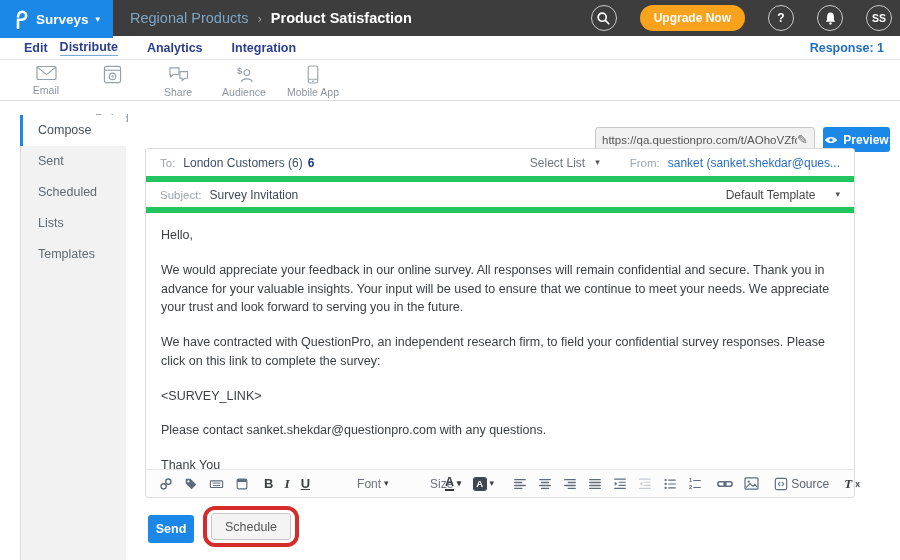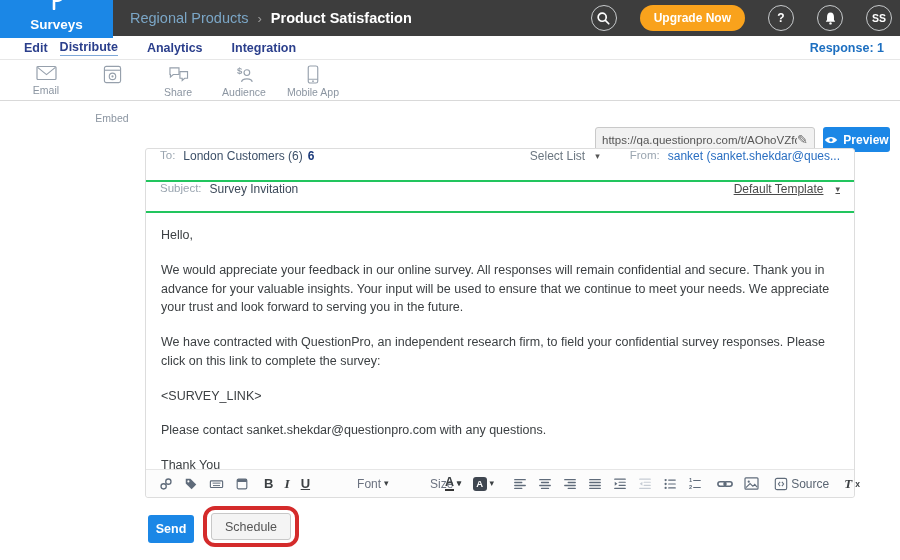--- a/index.html
+++ b/index.html
@@ -1,21 +1,21 @@
 <!DOCTYPE html>
 <html><head>
 <meta charset="utf-8">
 <style>
   html,body{margin:0;padding:0;background:#fff;}
   *{box-sizing:border-box;font-family:"Liberation Sans","DejaVu Sans",sans-serif;}
   .stage{position:relative;width:900px;height:560px;background:#fff;overflow:hidden;}
 
   
   .hdr{position:absolute;left:0;top:0;width:900px;height:36px;background:#3d3d3d;display:flex;align-items:center;}
-  .logo{position:absolute;left:0;top:0;width:113px;height:38px;background:#1b87e6;display:flex;align-items:center;justify-content:center;gap:7px;z-index:5;cursor:pointer;flex-direction:column;}
+  .logo{position:absolute;left:0;top:0;width:113px;height:38px;background:#1b87e6;display:flex;align-items:center;justify-content:center;gap:7px;z-index:5;cursor:pointer;}
   .logo .lbl{color:#fff;font-size:13.5px;font-weight:700;}
   .car{font-size:9px;line-height:1;}
   .logo .car{color:#fff;}
   .crumb{position:absolute;left:130px;top:0;height:36px;display:flex;align-items:center;gap:9px;}
   .crumb .parent{color:#7ba6c6;font-size:14.5px;}
   .crumb .sep{color:#9b9b9b;font-size:13px;}
   .crumb .cur{color:#fff;font-size:14.5px;font-weight:700;}
   .hdr-right{position:absolute;right:8px;top:5px;height:26px;display:flex;align-items:center;gap:23px;}
   .circ{width:26px;height:26px;border-radius:50%;border:1.5px solid #c7cacc;display:flex;align-items:center;justify-content:center;color:#fff;font-size:12px;font-weight:700;cursor:pointer;background:transparent;}
   .pill{height:26px;border-radius:13px;background:#f9a21c;color:#fff;font-size:12px;font-weight:700;display:flex;align-items:center;padding:0 14px;cursor:pointer;border:none;}
@@ -37,30 +37,30 @@
   .urlbox .pencil{color:#666;font-size:13px;cursor:pointer;}
   .preview{position:absolute;left:823px;top:67px;width:67px;height:25px;background:#1b87e6;border:none;border-radius:3px;color:#fff;font-size:12px;font-weight:700;display:flex;align-items:center;justify-content:center;gap:5px;cursor:pointer;}
 
   
   .sidebar{position:absolute;left:20px;top:115px;width:106px;height:445px;background:#f2f2f2;border-left:1px solid #d8d8d8;}
   .sideitem{height:31px;line-height:31px;padding-left:17px;font-size:12.5px;color:#5f6a75;cursor:pointer;}
   .sideitem.active{background:#fff;border-left:3px solid #1b87e6;margin-left:-1px;padding-left:15px;color:#454f5a;}
 
   
   .panel{position:absolute;left:145px;top:148px;width:710px;height:350px;background:#fff;border:1px solid #ddd;border-radius:3px;}
-  .row{display:flex;align-items:flex-start;padding:0 14px;border-bottom:2px solid #22c55e;}
+  .row{display:flex;align-items:center;padding:0 14px;border-bottom:6px solid #22c55e;}
   .torow{height:33px;} .subjrow{height:31px;}
   .flabel{color:#9aa5b0;font-size:11.5px;margin-right:8px;}
   .toval{color:#3d5068;font-size:12px;}
   .tocount{color:#1b3a7a;font-size:12px;font-weight:700;margin-left:5px;}
   .selectlist{margin-left:auto;margin-right:30px;display:flex;align-items:center;gap:10px;color:#6b7680;font-size:12px;cursor:pointer;}
   .selectlist .car,.tmpl .car{color:#555;}
   .fromval{color:#2a6fc2;font-size:12px;max-width:175px;white-space:nowrap;overflow:hidden;}
   .subjval{color:#3d4a5a;font-size:12px;}
-  .tmpl{margin-left:auto;display:flex;align-items:center;gap:12px;color:#4a4a4a;font-size:12px;cursor:pointer;text-decoration:underline;}
+  .tmpl{margin-left:auto;display:flex;align-items:center;gap:20px;color:#4a4a4a;font-size:12px;cursor:pointer;}
   .bodyarea{height:256px;padding:13px 15px;overflow:hidden;}
   .bodyarea p{margin:0 0 16px 0;color:#3c4043;font-size:12.5px;line-height:1.5;}
 
   
   .fmtbar{height:28px;border-top:1px solid #e6e6e6;background:#fcfcfc;display:flex;align-items:center;padding:0 13px;gap:11px;border-radius:0 0 3px 3px;}
   .fmtbar .it{display:flex;align-items:center;gap:3px;cursor:pointer;color:#3c4043;}
   .bld{font-weight:800;font-size:13px;}
   .itl{font-style:italic;font-family:"Liberation Serif",serif;font-size:13.5px;font-weight:700;}
   .und{text-decoration:underline;font-size:13px;font-weight:700;}
   .ddtxt{color:#6b7280;font-size:12px;margin-left:32px;}
@@ -193,20 +193,27 @@
       <span>
         <svg width="14" height="10" viewBox="0 0 16 11">
             <path d="M1 5.5 C4 0.8 12 0.8 15 5.5 C12 10.2 4 10.2 1 5.5 Z" fill="#fff"></path>
             <circle cx="8" cy="5.5" r="2" fill="#1b87e6"></circle>
           </svg>
       </span>
       <span>Preview</span>
     </button>
   </div>
 
+  <div class="sidebar">
+    <div class="sideitem active">Compose</div>
+    <div class="sideitem">Sent</div>
+    <div class="sideitem">Scheduled</div>
+    <div class="sideitem">Lists</div>
+    <div class="sideitem">Templates</div>
+  </div>
 
   <div class="panel">
     <div class="row torow">
       <span class="flabel">To:</span>
       <span class="toval">London Customers (6)</span>
       <span class="tocount">6</span>
       <span class="selectlist">
         <span>Select List</span>
         <span class="car">▾</span>
       </span>

